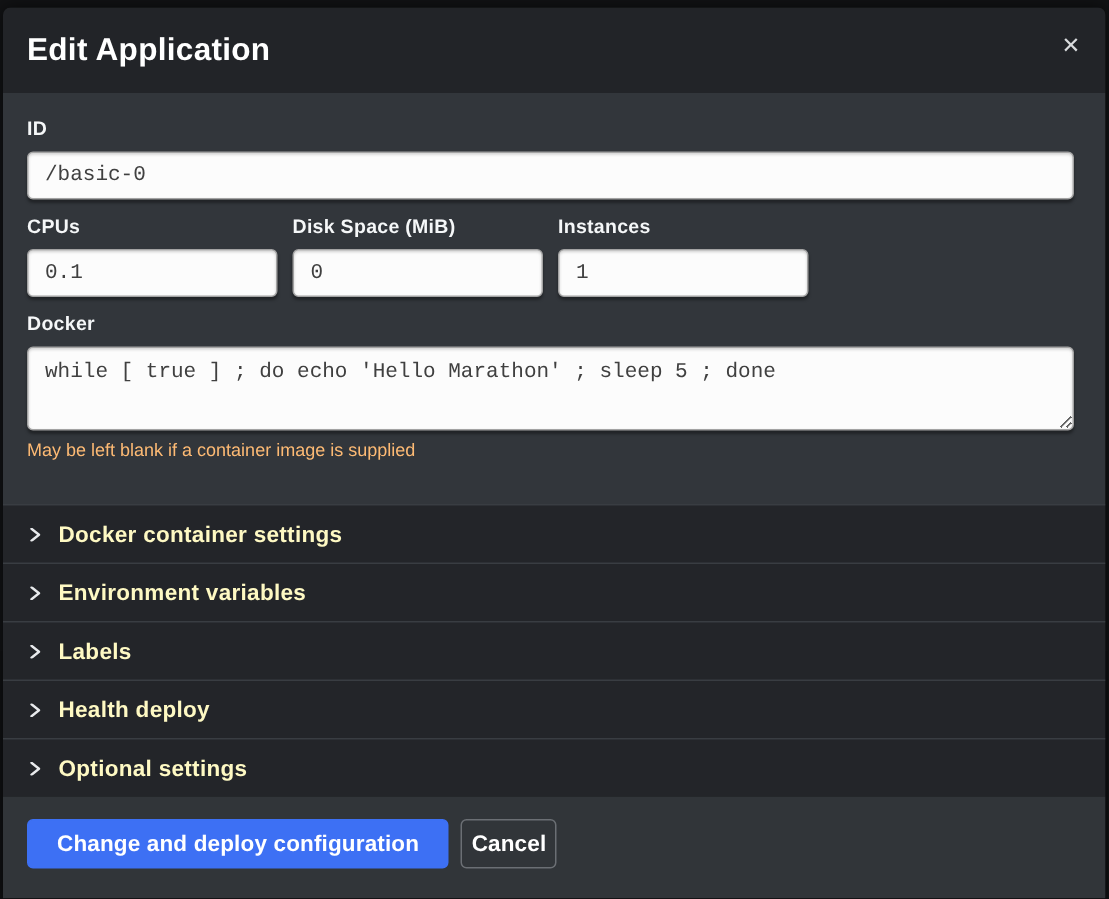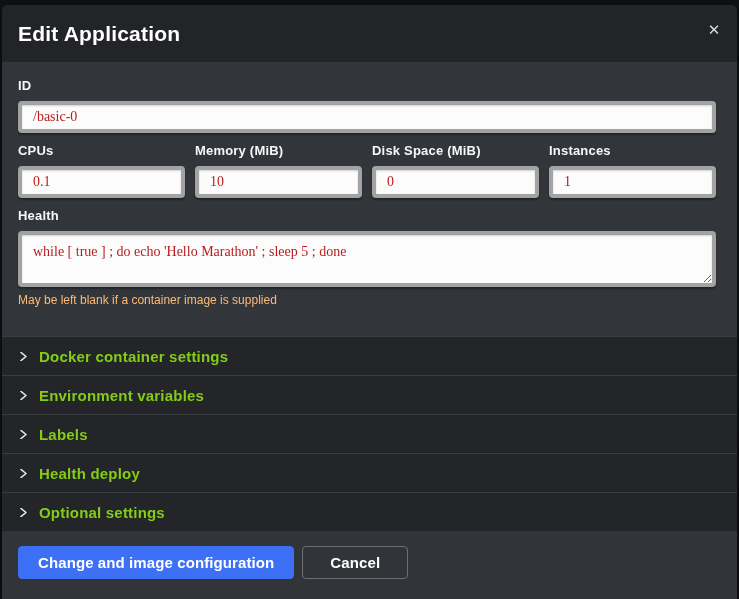--- a/index.html
+++ b/index.html
@@ -60,24 +60,24 @@
     display: block;
     color: #f5f7f8;
     font-size: 13px;
     font-weight: 700;
     margin-bottom: 8px;
     letter-spacing: 0.2px;
   }
   .text-input, .text-area {
     width: 100%;
     background: #fcfcfc;
-    border: 4px solid #a3a3a3;
+    border: 1px solid #a3a3a3;
     border-radius: 4px;
-    color: #b91c1c;
-    font-family: Liberation Serif, serif;
+    color: #404040;
+    font-family: Liberation Mono, monospace;
     font-size: 14px;
     padding: 0 11px;
     box-shadow: inset 0 1px 2px rgba(0,0,0,0.18), 0 2px 2px rgba(0,0,0,0.35);
     outline: none;
   }
   .text-input { height: 32px; }
   .text-area {
     height: 56px;
     padding: 7px 11px;
     resize: both;
@@ -110,21 +110,21 @@
     cursor: pointer;
   }
   .chevron {
     width: 9px; height: 9px;
     margin-right: 11px;
     flex: 0 0 auto;
     display: inline-flex;
   }
   .chevron svg { width: 9px; height: 9px; }
   .section-label {
-    color: #84cc16;
+    color: #fef9c3;
     font-size: 15px;
     font-weight: 600;
     letter-spacing: 0.2px;
   }
 
   
   .modal-footer {
     flex: 0 0 68px;
     background: #313539;
     display: flex; align-items: flex-start;
@@ -144,21 +144,21 @@
   .btn-primary {
     background: #3d70f4;
     border: 1px solid #3d70f4;
     color: #ffffff;
     padding: 0 19px;
   }
   .btn-default {
     background: transparent;
     border: 1px solid #6b6f74;
     color: #ffffff;
-    padding: 0 27px;
+    padding: 0 6px;
   }
 </style>
 </head>
 <body>
 
 <div class="backdrop">
   <div class="modal">
 
     <div class="modal-header">
       <div class="modal-title">Edit Application</div>
@@ -169,37 +169,33 @@
 
       <div class="form-group">
         <label class="field-label">ID</label>
         <input class="text-input" type="text" value="/basic-0" style="">
       </div>
 
       <div class="form-group four-col">
         <div>
           <label class="field-label">CPUs</label>
           <input class="text-input" type="text" value="0.1" style="">
-        </div>
-        <div>
-          <label class="field-label">Memory (MiB)</label>
-          <input class="text-input" type="text" value="10" style="">
         </div>
         <div>
           <label class="field-label">Disk Space (MiB)</label>
           <input class="text-input" type="text" value="0" style="">
         </div>
         <div>
           <label class="field-label">Instances</label>
           <input class="text-input" type="text" value="1" style="">
         </div>
       </div>
 
       <div class="form-group tight" style="margin-bottom:0;">
-        <label class="field-label">Health</label>
+        <label class="field-label">Docker</label>
         <textarea class="text-area" style="">while [ true ] ; do echo 'Hello Marathon' ; sleep 5 ; done</textarea>
         <div class="help-text">May be left blank if a container image is supplied</div>
       </div>
 
     </div>
 
     <div class="sections">
 
       <div class="section-row">
         <span class="chevron">
@@ -242,18 +238,18 @@
           <svg viewBox="0 0 9 9">
               <polyline points="2,0.5 7,4.5 2,8.5" fill="none" stroke="#e8eaec" stroke-width="1.6" stroke-linecap="round" stroke-linejoin="round"></polyline>
             </svg>
         </span>
         <span class="section-label">Optional settings</span>
       </div>
 
     </div>
 
     <div class="modal-footer">
-      <button class="btn btn-primary">Change and image configuration</button>
+      <button class="btn btn-primary">Change and deploy configuration</button>
       <button class="btn btn-default">Cancel</button>
     </div>
 
   </div>
 </div>
 
 </body></html>

